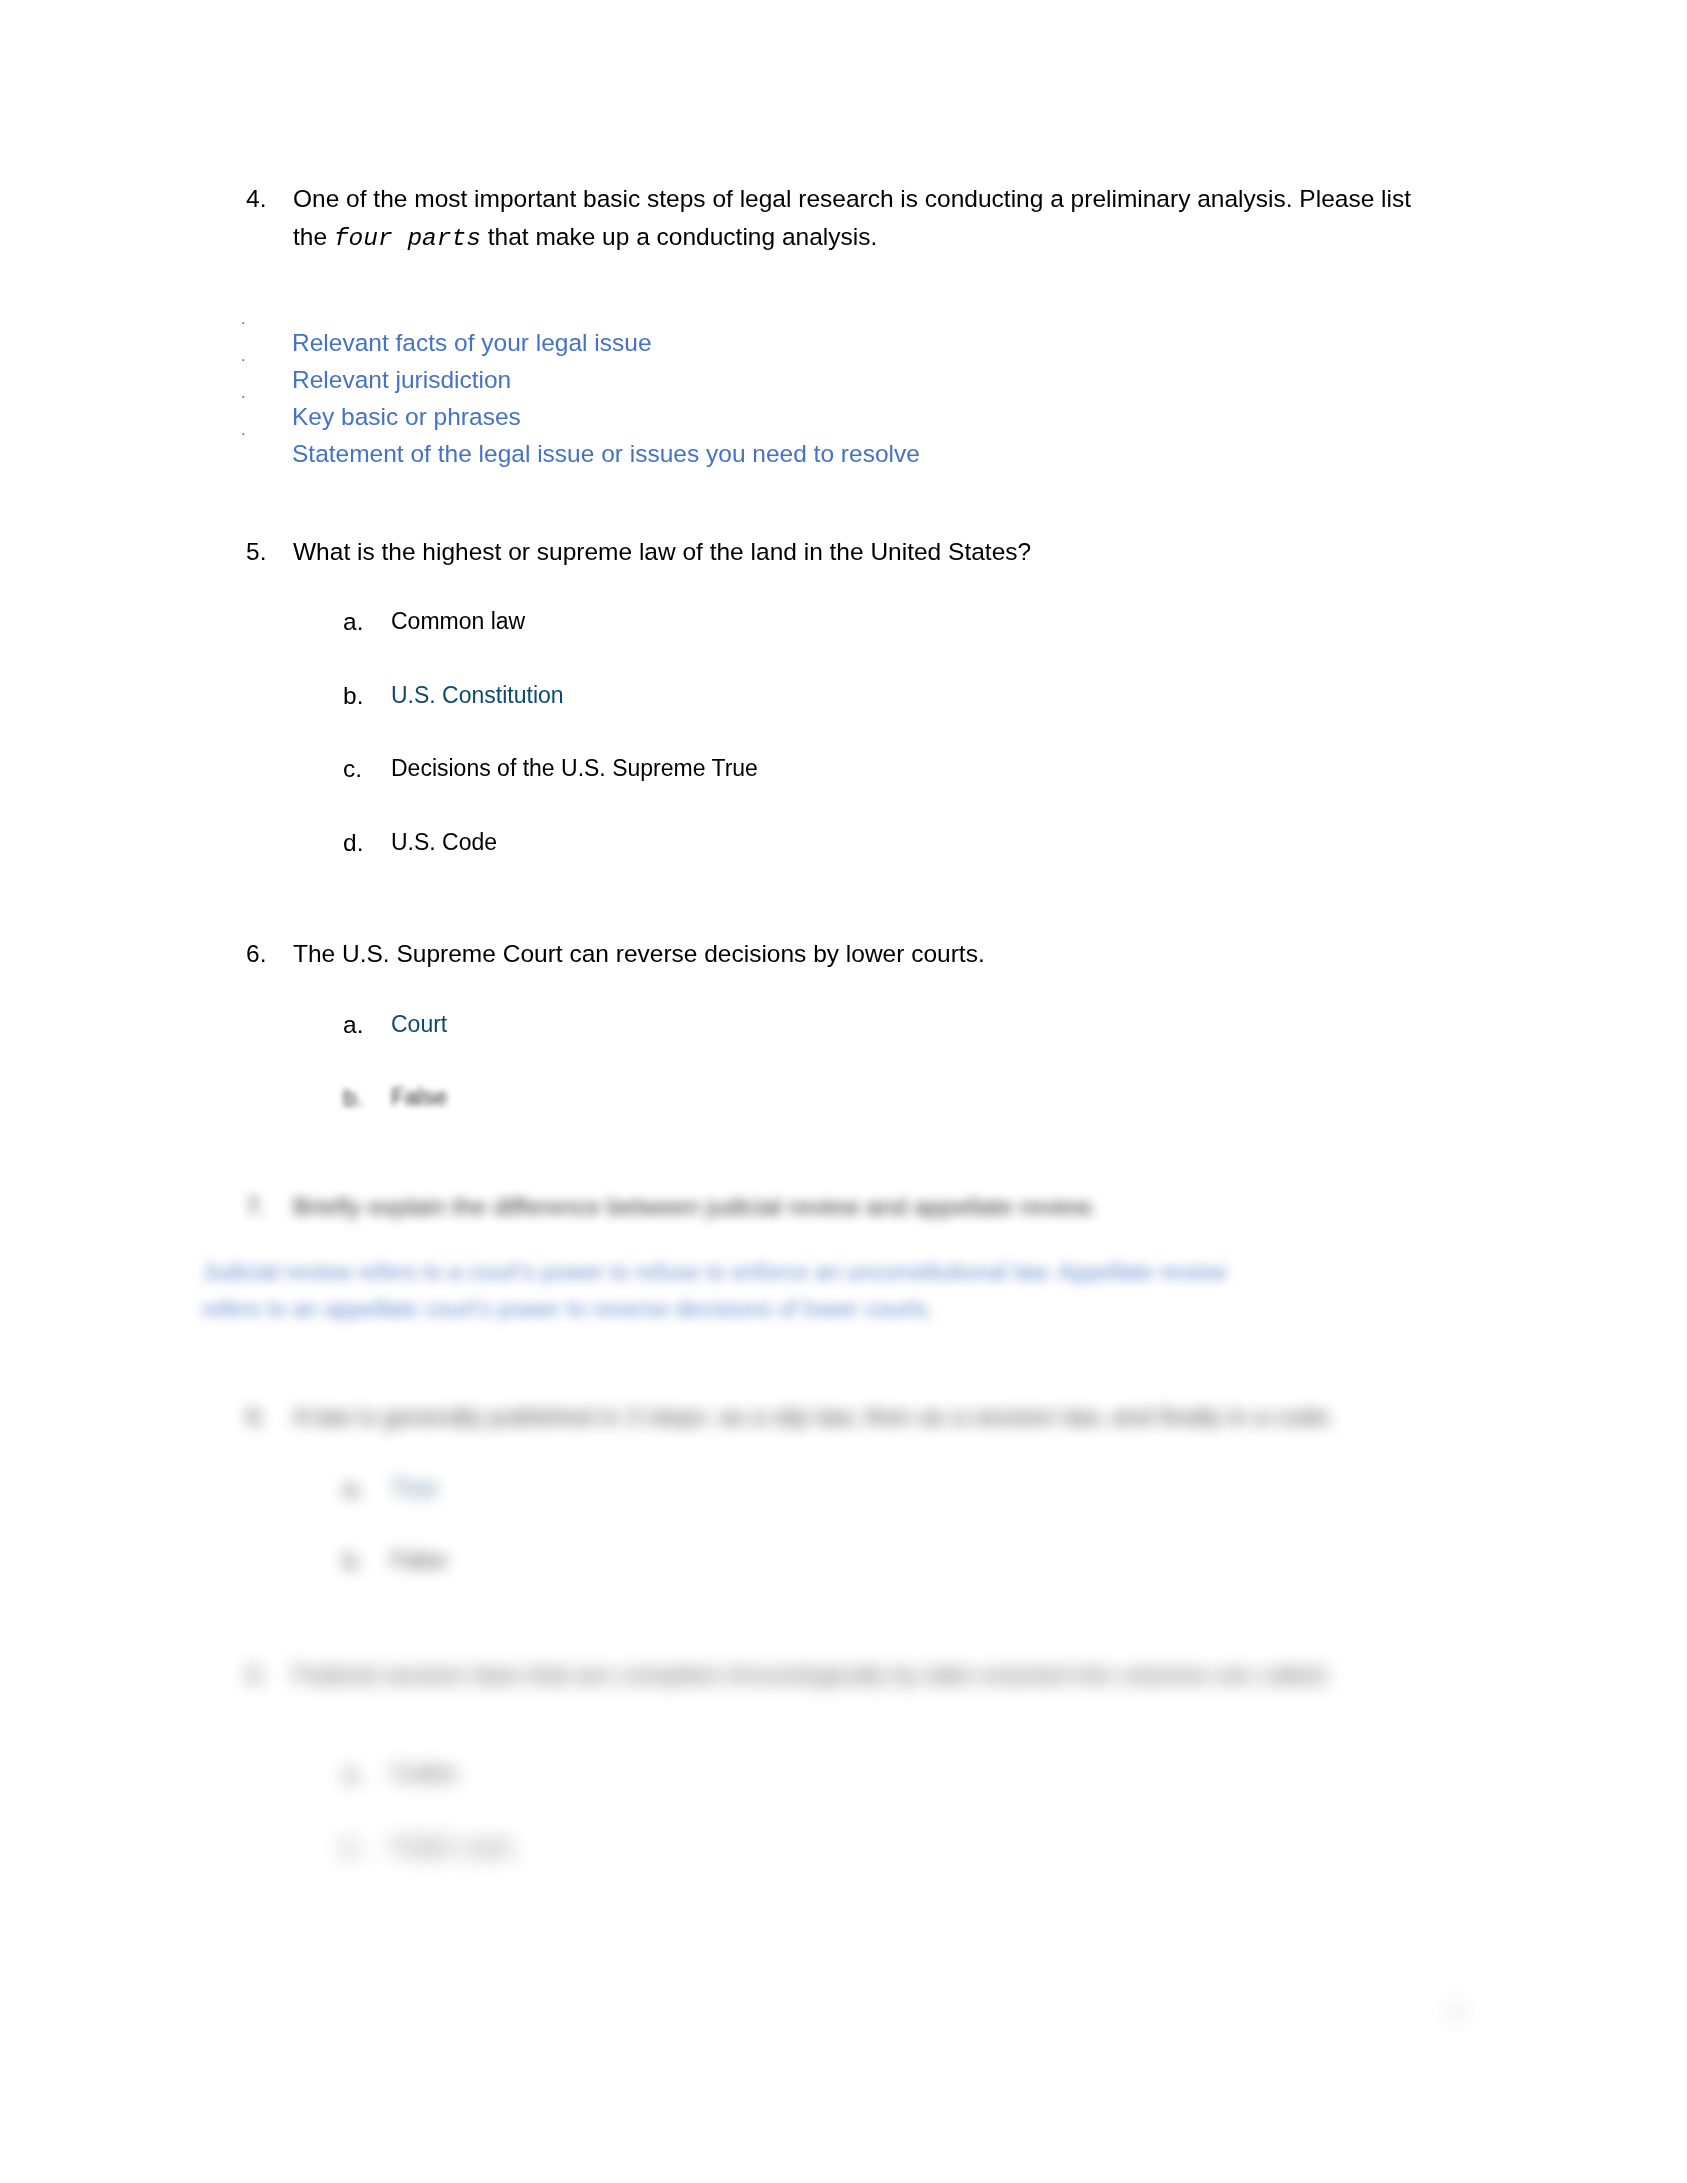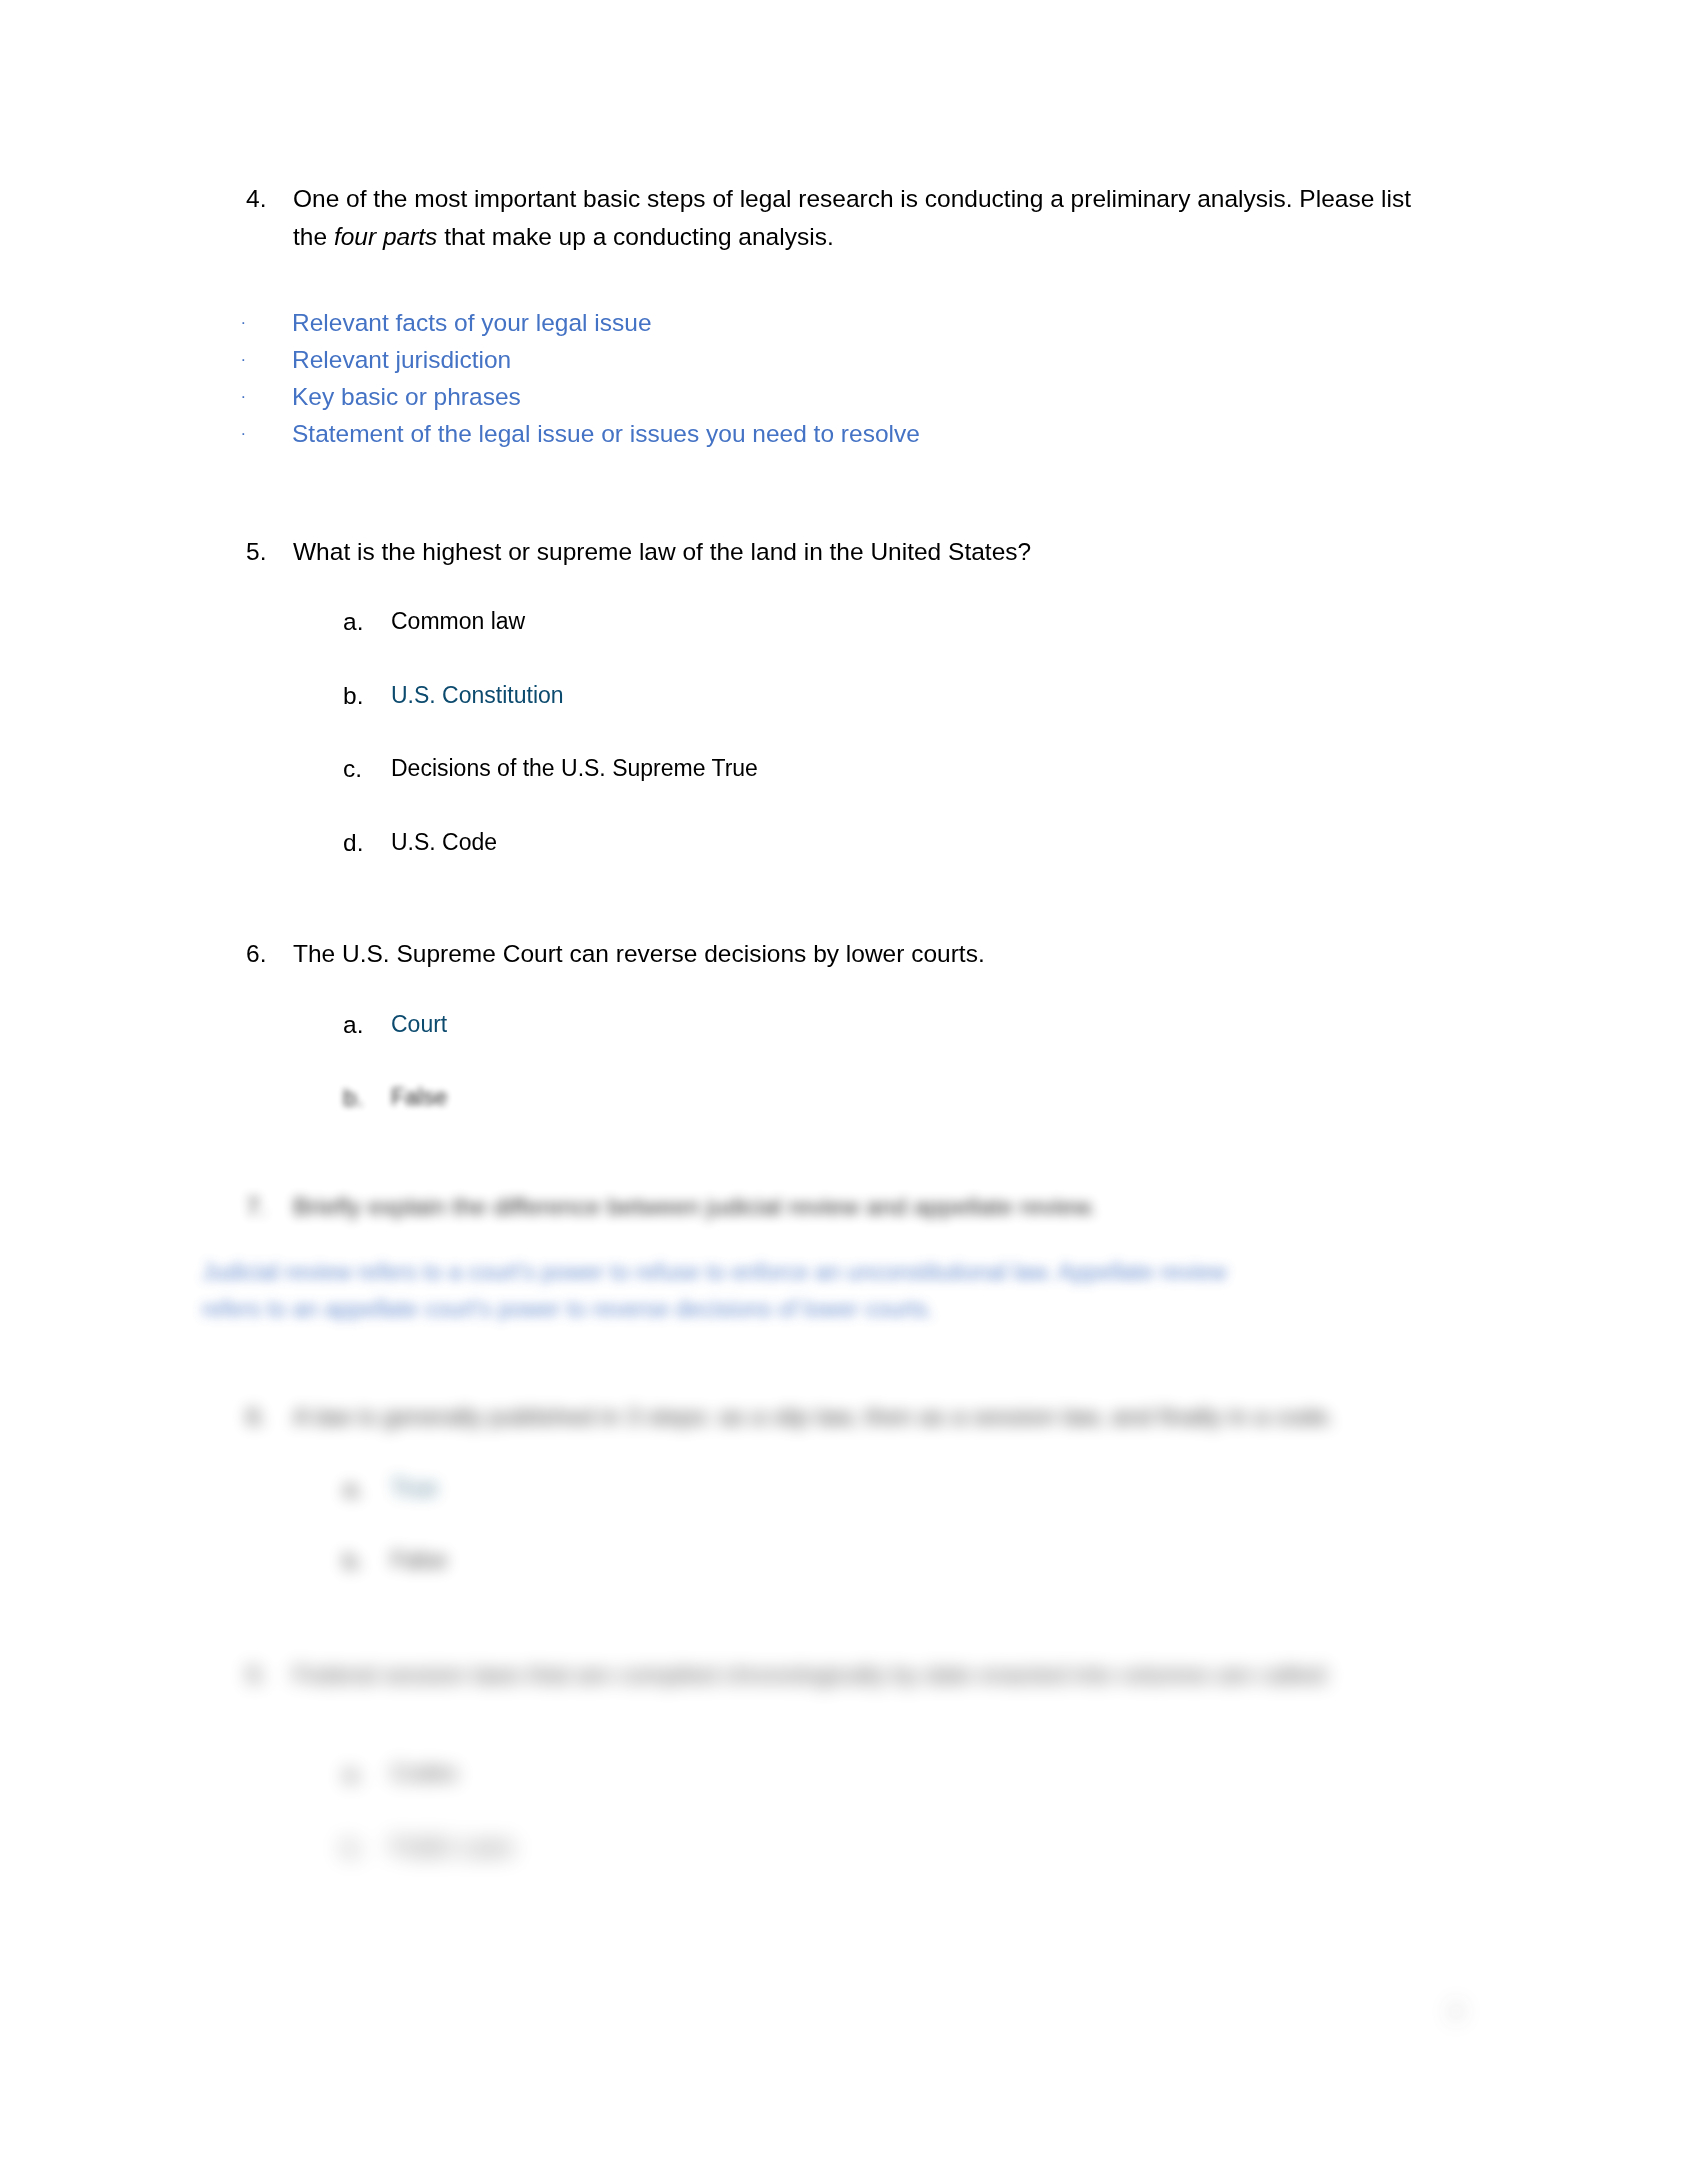--- a/index.html
+++ b/index.html
@@ -45,20 +45,21 @@
     color: #000;
   }
   .qtext {
     flex: 1 1 auto;
     font-size: 24.5px;
     line-height: 38px;
     color: #000;
   }
   .qtext em {
     font-style: italic;
+    font-family: Liberation Mono, monospace;
   }
 
   
   .optrow {
     position: absolute;
     left: 343px;
     display: flex;
     align-items: flex-start;
   }
   .optletter {
@@ -93,20 +94,21 @@
     color: #4472C4;
     text-align: left;
     padding-left: 2.6px;
     box-sizing: border-box;
   }
   .bullettext {
     font-size: 24.5px;
     line-height: 37px;
     color: #4472C4;
     white-space: nowrap;
+    margin-top: 20px;
   }
 
   
   .answer-para {
     position: absolute;
     left: 202px;
     width: 1244px;
     font-size: 23px;
     line-height: 37px;
     color: #4472C4;

